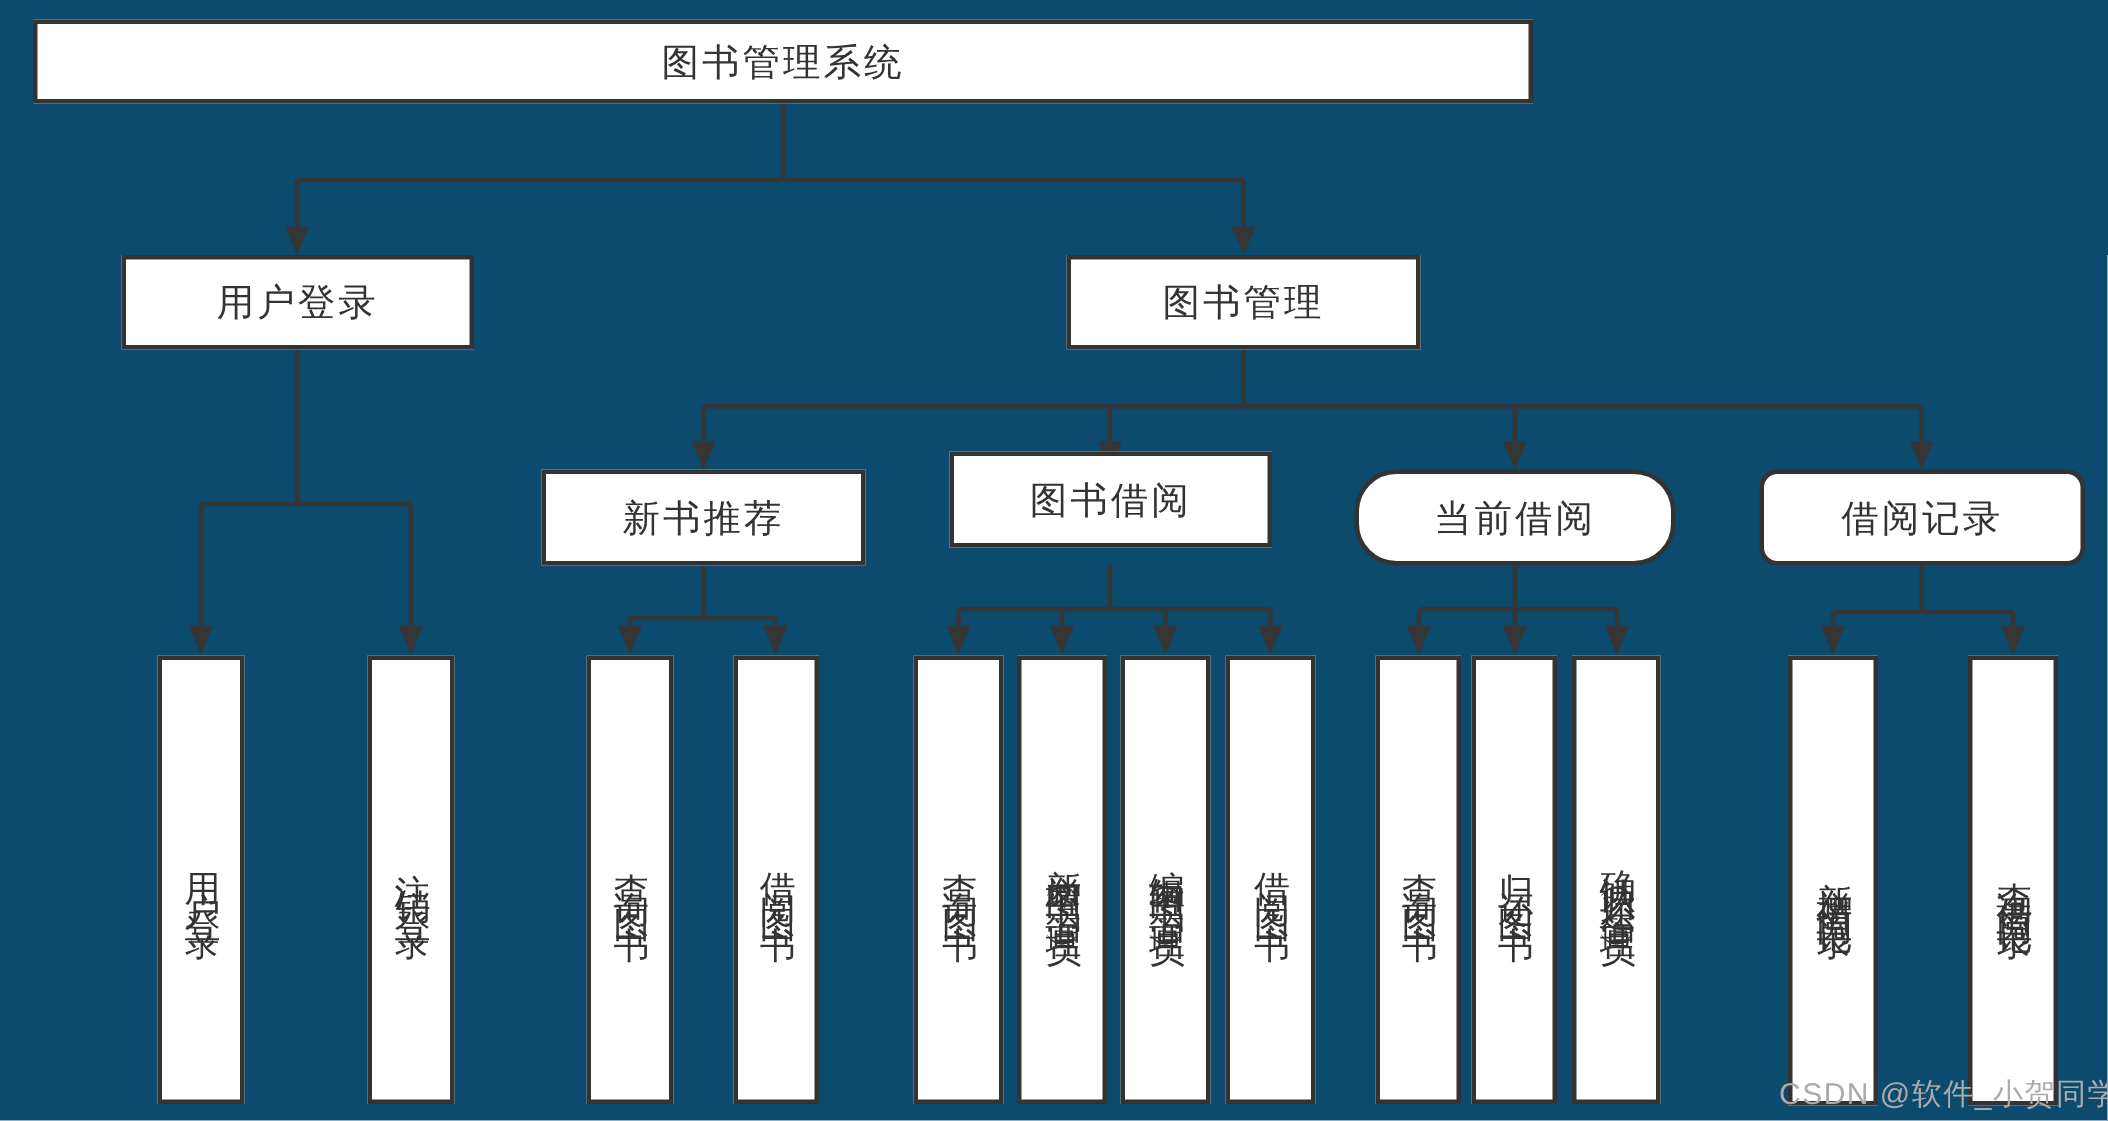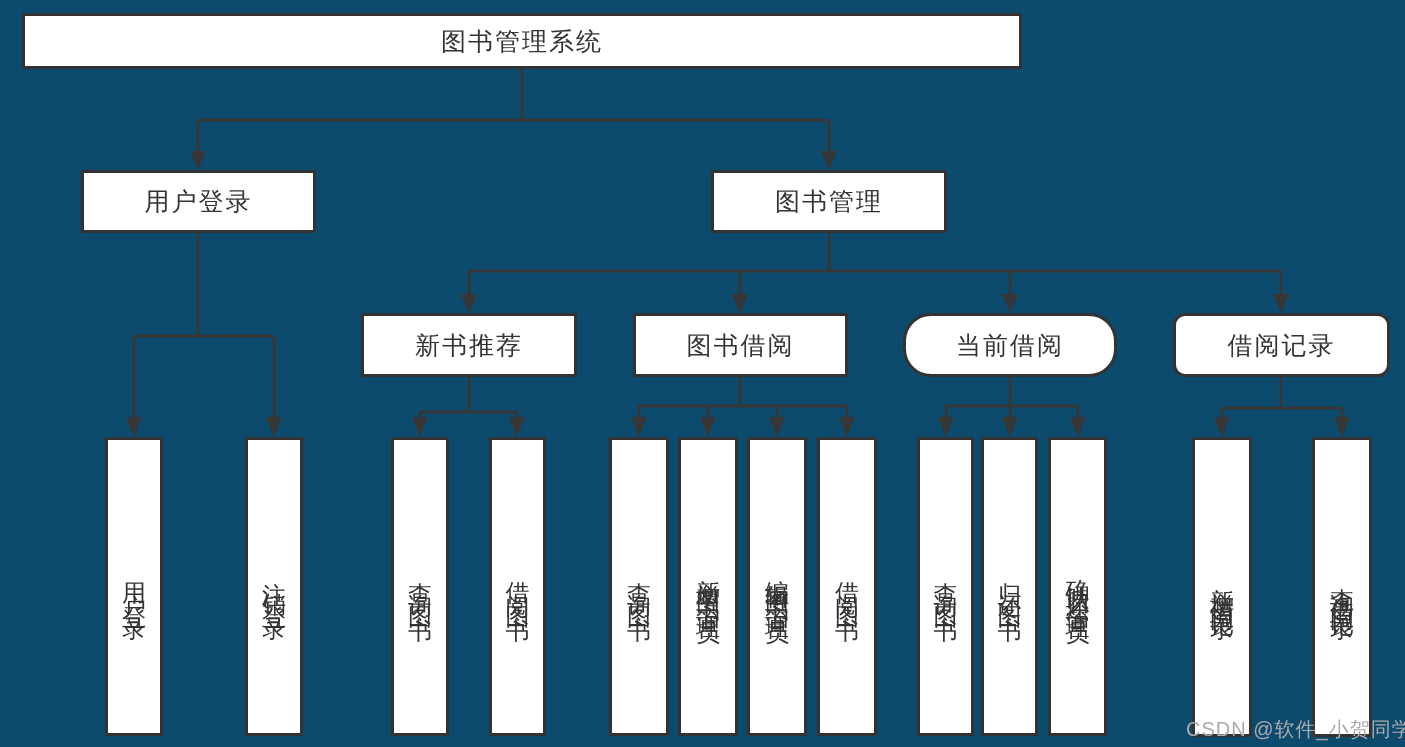--- a/index.html
+++ b/index.html
@@ -89,21 +89,21 @@
     <polygon points="1214,417 1230,417 1222,437"></polygon>
     <polygon points="1334,417 1350,417 1342,437"></polygon>
   </svg>
 
   <div class="box" style="left:22px; top:13px; width:1000px; height:56px;">图书管理系统</div>
 
   <div class="box" style="left:81px; top:170px; width:235px; height:63px;">用户登录</div>
   <div class="box" style="left:711px; top:170px; width:236px; height:63px;">图书管理</div>
 
   <div class="box" style="left:361px; top:313px; width:216px; height:64px;">新书推荐</div>
-  <div class="box" style="left:633px; top:313px; width:215px; height:64px;">图书借阅</div>
+  <div class="box" style="left:633px; top:301px; width:215px; height:64px;">图书借阅</div>
   <div class="box" style="left:903px; top:313px; width:214px; height:64px;border-radius:28px;">当前借阅</div>
   <div class="box" style="left:1173px; top:313px; width:217px; height:64px;border-radius:12px;">借阅记录</div>
 
   <div class="box v" style="left:105px; top:437px; width:58px; height:299px;">用户登录</div>
   <div class="box v" style="left:245px; top:437px; width:58px; height:299px;">注销登录</div>
 
   <div class="box v" style="left:391px; top:437px; width:58px; height:299px;">查询图书</div>
   <div class="box v" style="left:489px; top:437px; width:57px; height:299px;">借阅图书</div>
 
   <div class="box v" style="left:609px; top:437px; width:60px; height:299px;">查询图书</div>

